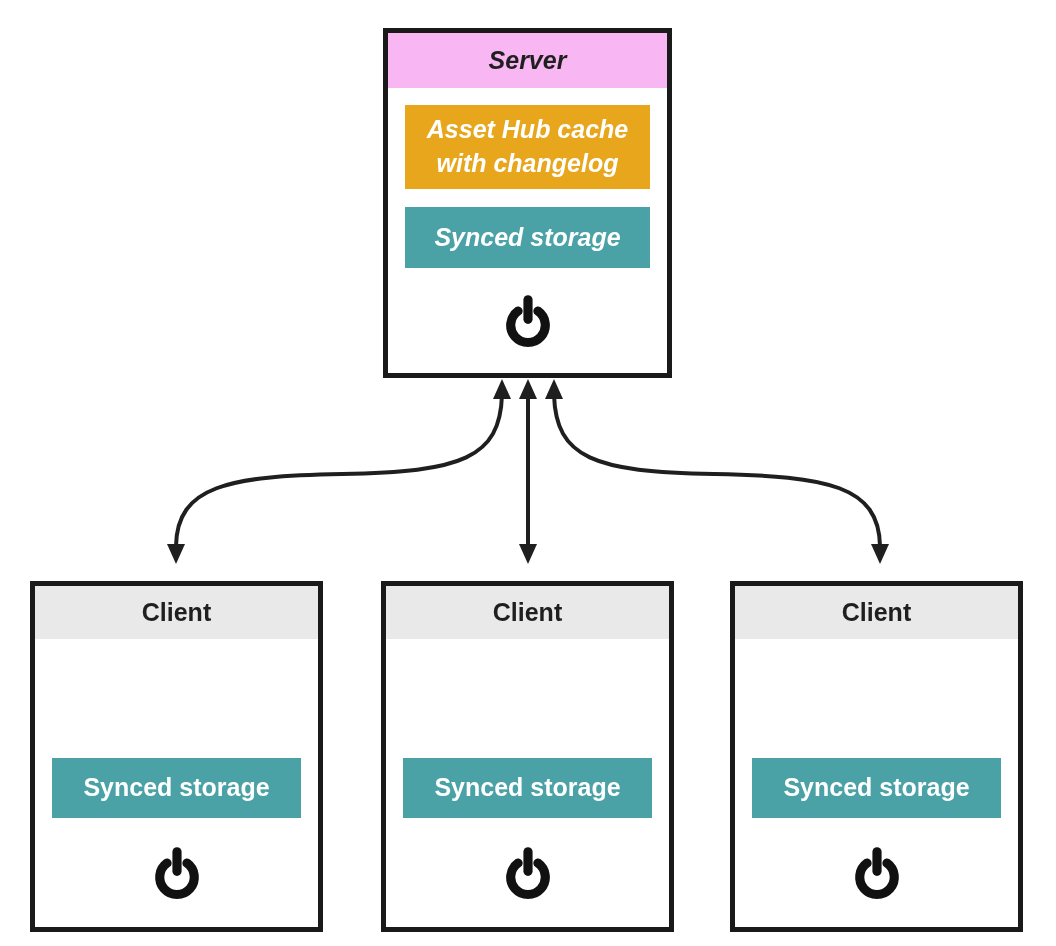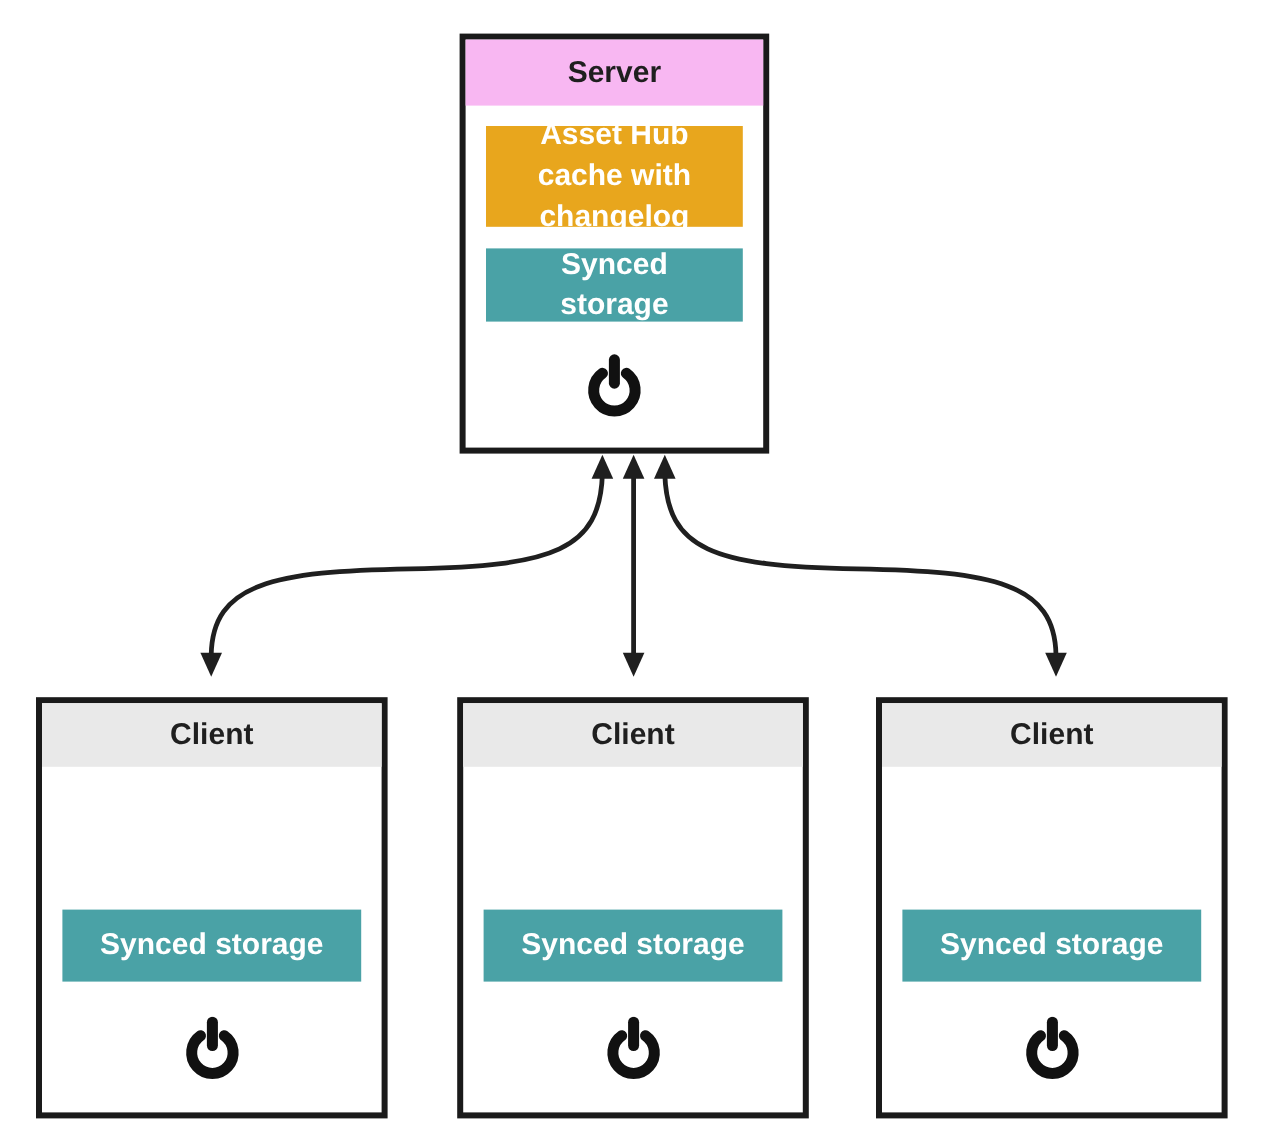--- a/index.html
+++ b/index.html
@@ -25,21 +25,21 @@
   .node {
     position: absolute;
     background: #fff;
     border: 5px solid var(--border-black);
   }
   .node-header {
     position: absolute; left: 0; right: 0; top: 0;
     display: flex; align-items: center; justify-content: center;
     font-weight: 700; font-size: 25px; color: var(--title-text);
   }
-  .server { left: 383px; top: 28px; width: 258px; height: 350px; }
+  .server { left: 383px; top: 28px; width: 289px; height: 350px; font-style: italic; }
   .server .node-header { height: 55px; background: var(--pink); }
 
   .block {
     position: absolute; left: 17px; right: 17px;
     display: flex; align-items: center; justify-content: center;
     text-align: center;
     font-weight: 700; font-size: 25px; line-height: 1.35;
     color: var(--label-text);
     padding: 0 20px;
   }

